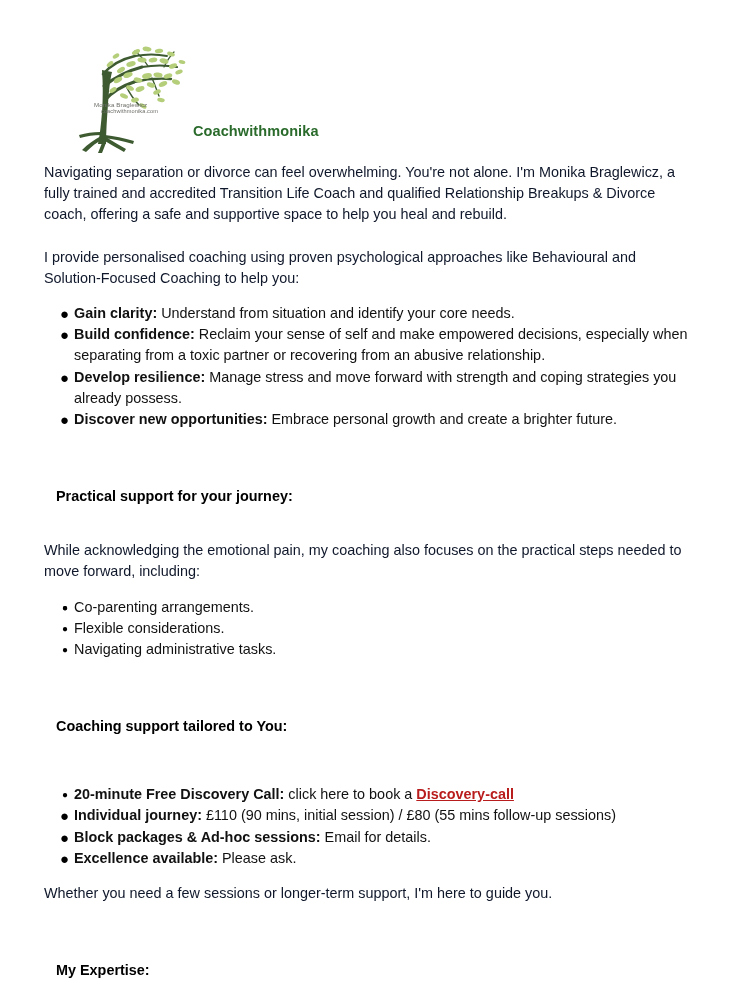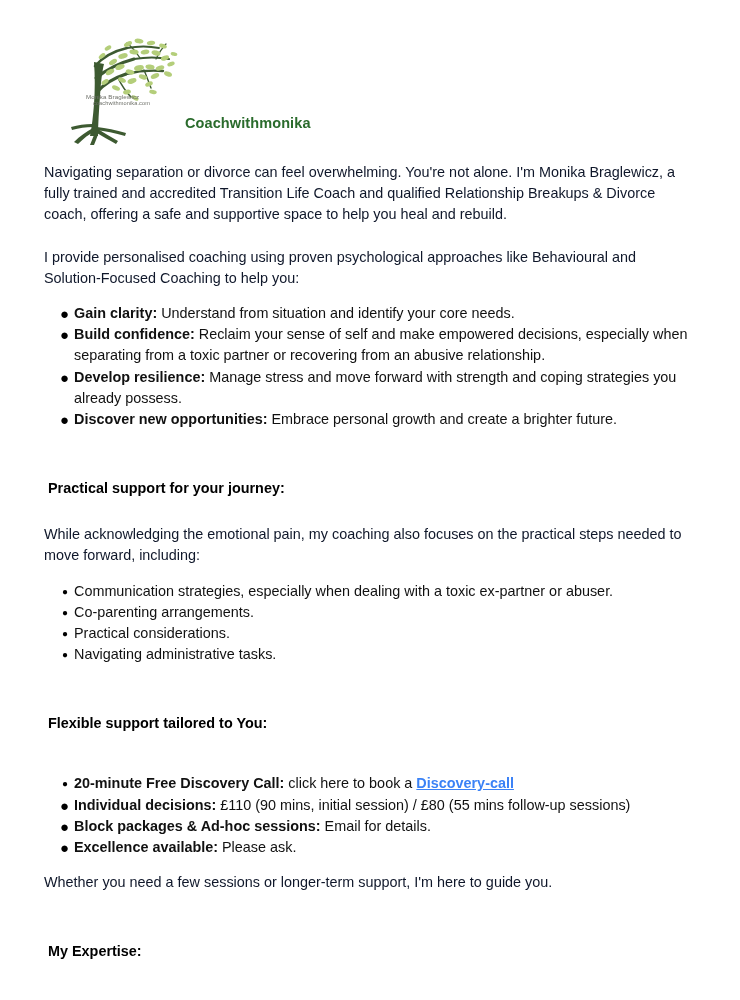--- a/index.html
+++ b/index.html
@@ -15,21 +15,21 @@
     font-family: "Liberation Sans", sans-serif;
     color: #000000;
     overflow: hidden;
   }
 
   .page {
     position: relative;
     width: 740px;
     height: 732px;
     background: #ffffff;
-    padding: 8px;
+    padding: 16px;
     border-radius: 32px;
   }
 
   
   .header {
     position: relative;
     height: 150px;
   }
   .logo-mark {
     position: absolute;
@@ -74,21 +74,21 @@
     font-size: 14.4px;
     line-height: 21.2px;
     color: #0f172a;
   }
   .gap-para { height: 21px; }
   .gap-sm   { height: 14px; }
   .gap-md   { height: 30px; }
   .gap-lg   { height: 44px; }
 
   h2.section-head {
-    margin: 4px;
+    margin: 12px;
     font-size: 14.4px;
     line-height: 21px;
     font-weight: bold;
     color: #000000;
   }
 
   ul.blist {
     margin: 0;
     padding: 0;
     list-style: none;
@@ -212,36 +212,36 @@
 
     <div class="gap-lg"></div>
 
     <h2 class="section-head">Practical support for your journey:</h2>
     <div class="gap-para"></div>
     <p class="para">While acknowledging the emotional pain, my coaching also focuses on the practical steps needed to move forward, including:</p>
 
     <div class="gap-sm"></div>
 
     <ul class="blist small" id="practical-list">
-        <li><span class="bullet">●</span><span>Communication strategies, especially when dealing with a toxic ex-partner or abuser.</span></li>
+        <li><span class="bullet">●</span></li>
         <li><span class="bullet">●</span><span>Co-parenting arrangements.</span></li>
-        <li><span class="bullet">●</span><span>Practical considerations.</span></li>
+        <li><span class="bullet">●</span><span>Flexible considerations.</span></li>
         <li><span class="bullet">●</span><span>Navigating administrative tasks.</span></li>
       </ul>
 
     <div class="gap-lg"></div>
 
-    <h2 class="section-head">Flexible support tailored to You:</h2>
+    <h2 class="section-head">Coaching support tailored to You:</h2>
     <div class="gap-para"></div>
 
     <div class="gap-sm"></div>
 
     <ul class="blist" id="flexible-list">
-        <li class="small-bullet"><span class="bullet">●</span><span class="b">20-minute Free Discovery Call:</span><span>  click here to book a </span><a class="link" href="#" style="color: #3b82f6;">Discovery-call</a></li>
-        <li class="big-bullet"><span class="bullet">●</span><span class="b">Individual decisions:</span><span> £110 (90 mins, initial session) / £80 (55 mins follow-up sessions)</span></li>
+        <li class="small-bullet"><span class="bullet">●</span><span class="b">20-minute Free Discovery Call:</span><span>  click here to book a </span><a class="link" href="#" style="color: #b91c1c;">Discovery-call</a></li>
+        <li class="big-bullet"><span class="bullet">●</span><span class="b">Individual journey:</span><span> £110 (90 mins, initial session) / £80 (55 mins follow-up sessions)</span></li>
         <li class="big-bullet"><span class="bullet">●</span><span class="b">Block packages &amp; Ad-hoc sessions:</span><span> Email for details.</span></li>
         <li class="big-bullet"><span class="bullet">●</span><span class="b">Excellence available:</span><span> Please ask.</span></li>
       </ul>
 
     <div class="gap-sm"></div>
     <p class="para">Whether you need a few sessions or longer-term support, I'm here to guide you.</p>
 
     <div class="gap-lg"></div>
 
     <h2 class="section-head">My Expertise:</h2>

